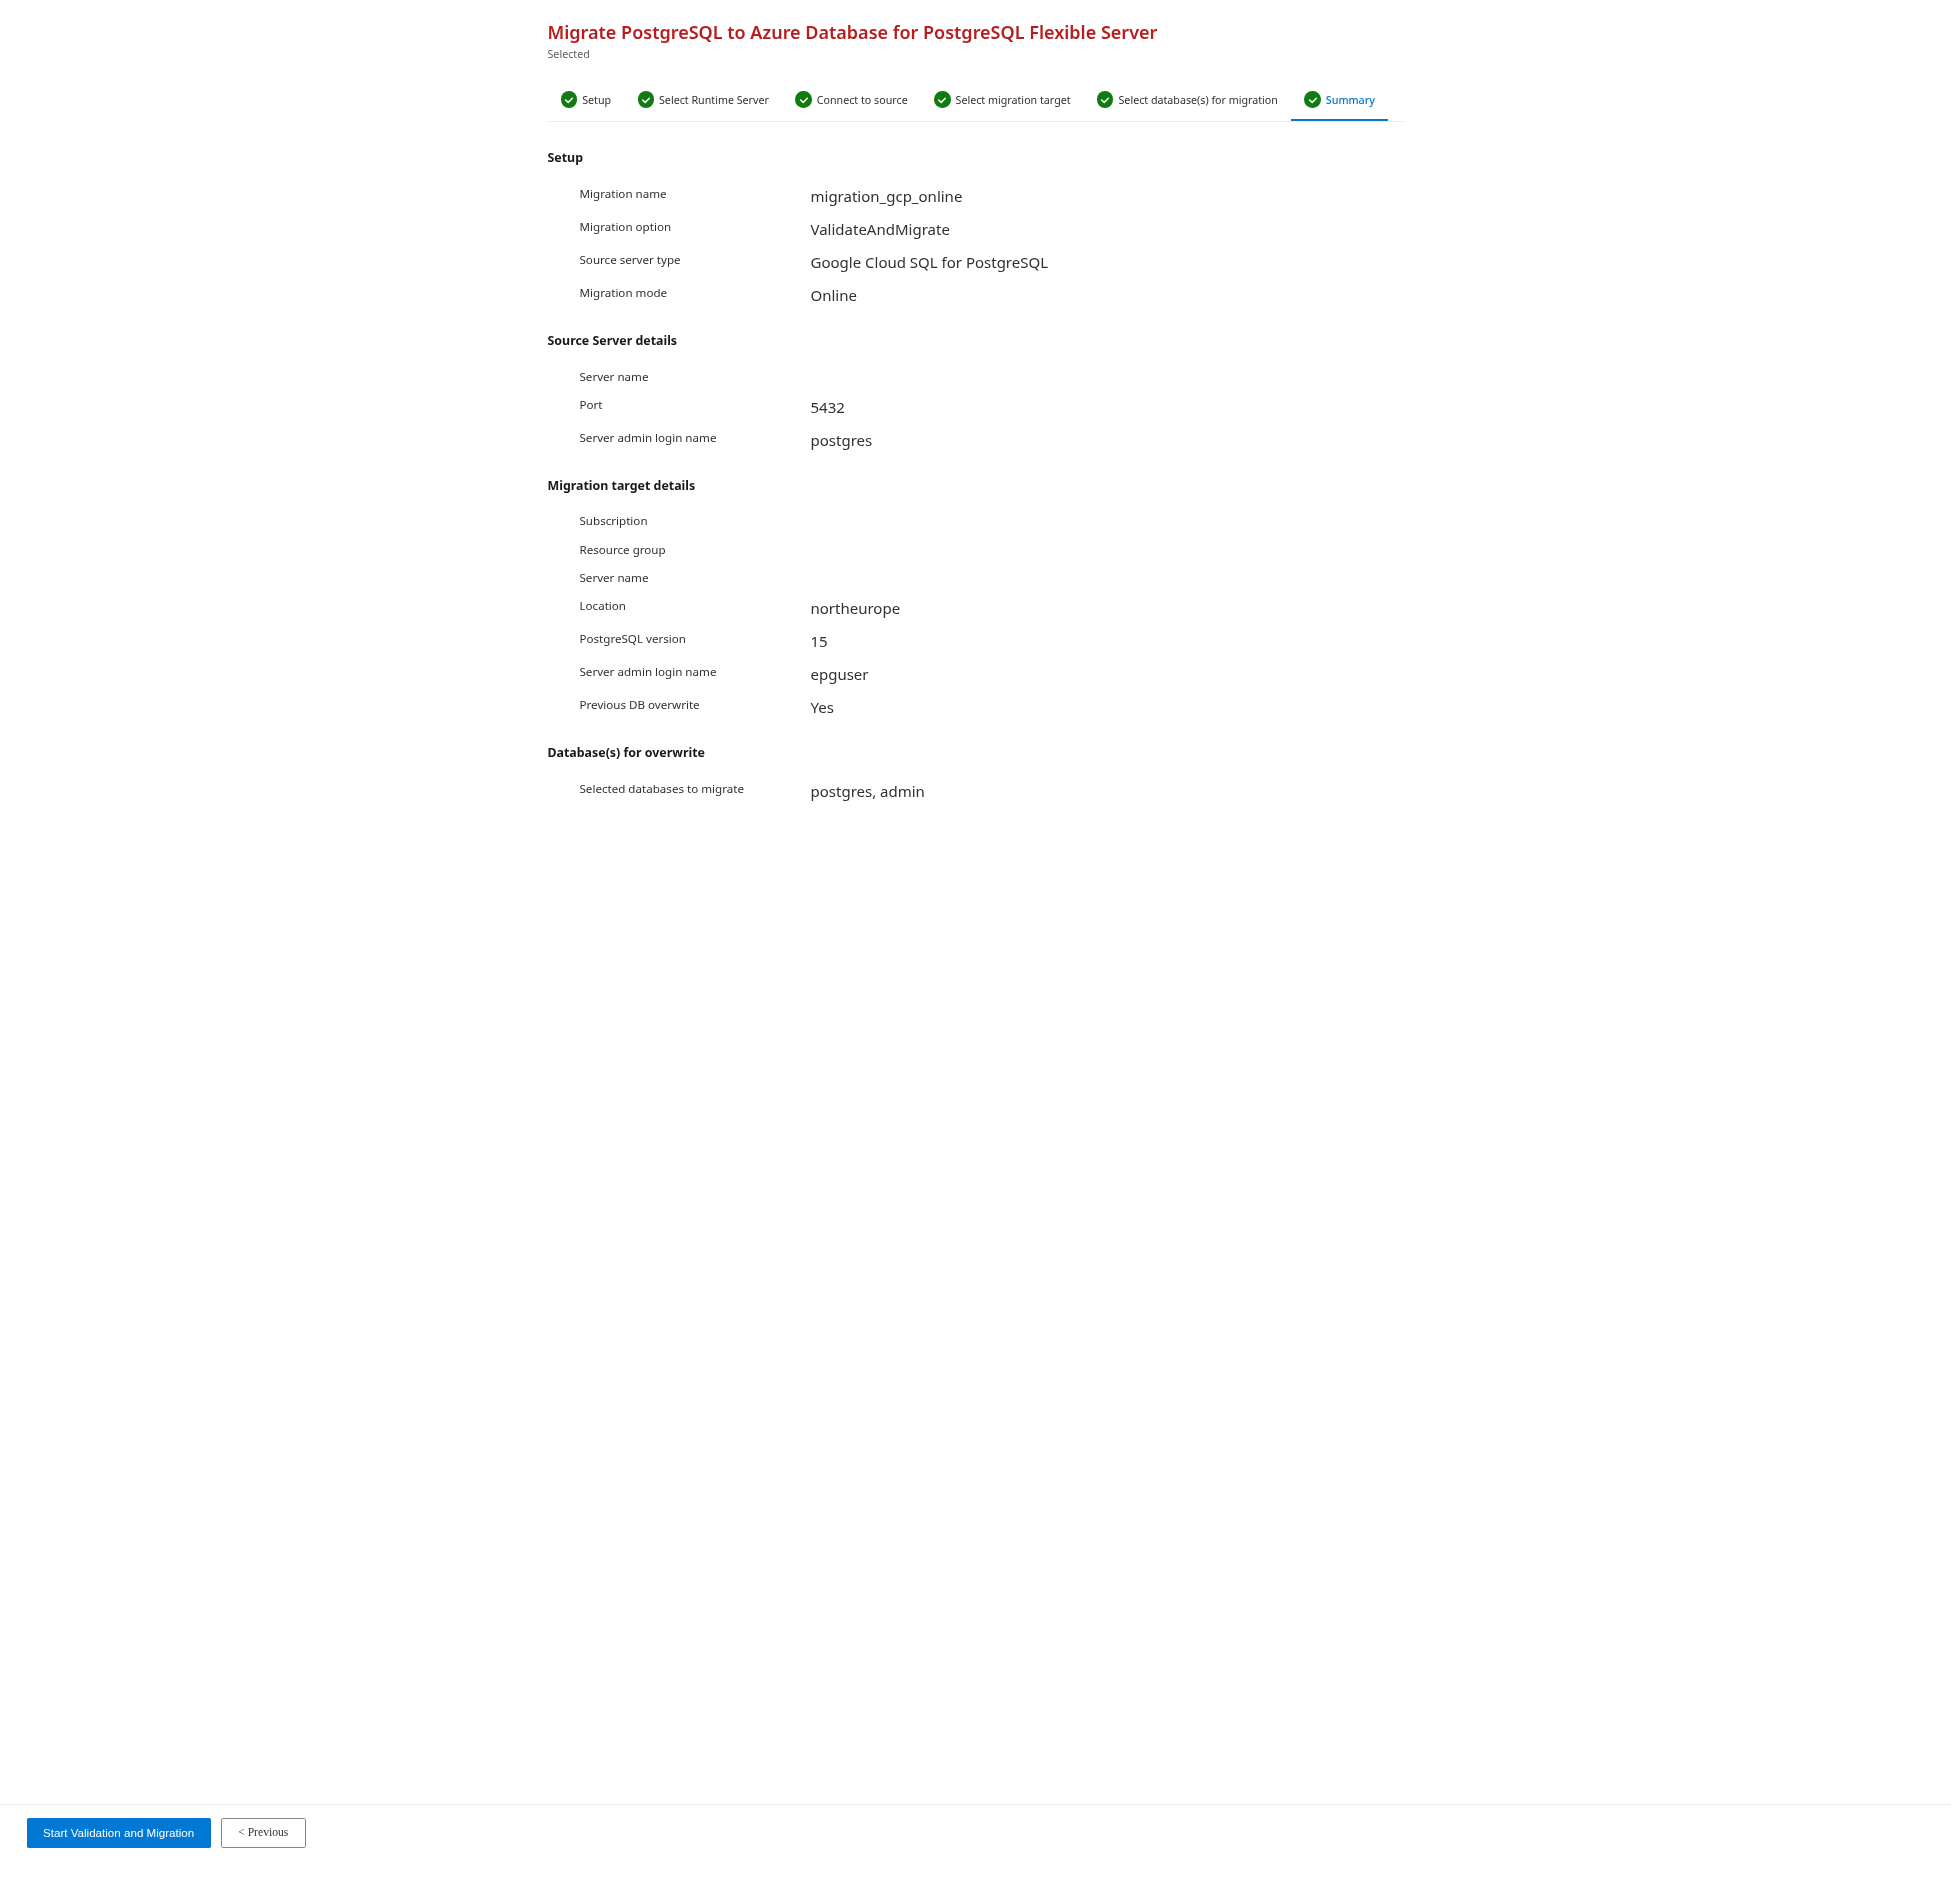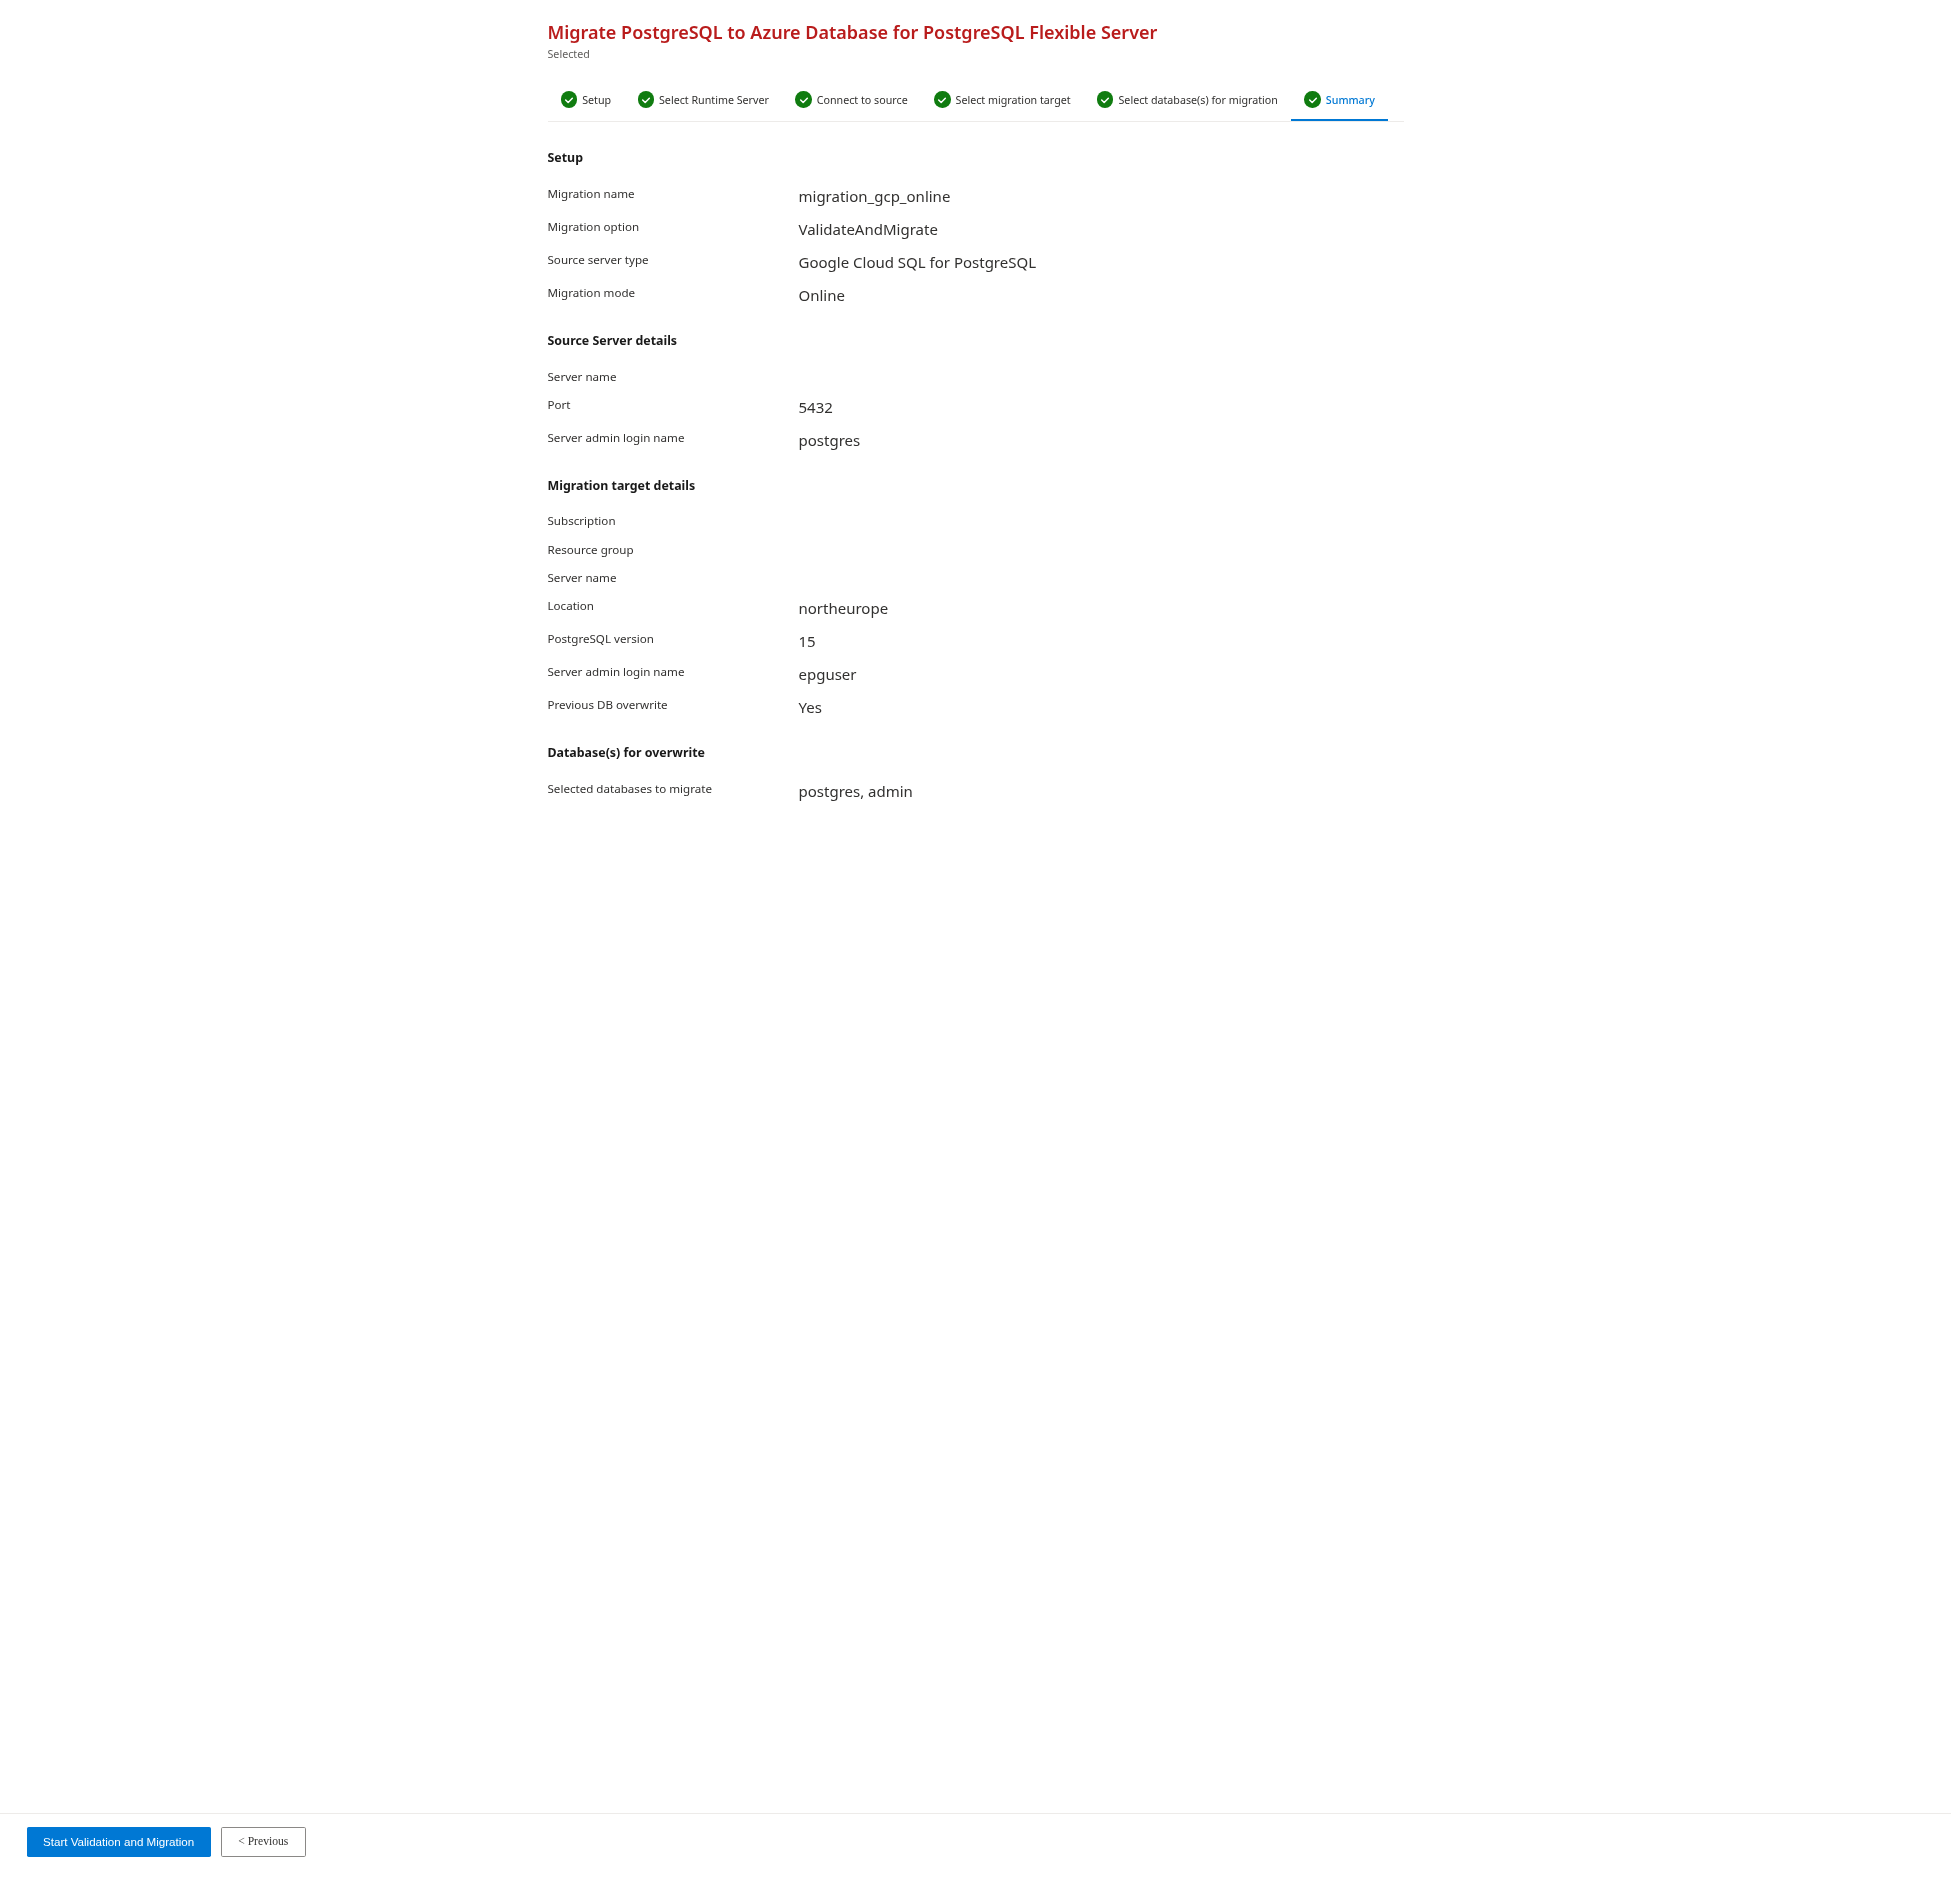--- a/index.html
+++ b/index.html
@@ -82,42 +82,42 @@
       color: #1a1a1a;
       margin-bottom: 13.2px;
       margin-top: 6.6px;
     }
 
     
     .data-row {
       display: flex;
       align-items: flex-start;
       padding: 6.6px 0;
-      gap: 20px;
+      margin-left: 32px;
     }
     .data-label {
       width: 231px;
       min-width: 231px;
       color: #323130;
       font-size: 11.6px;
     }
     .data-value {
       color: #323130;
       font-size: 15px;
       flex: 1;
     }
 
     .section-block {
       margin-bottom: 20px;
     }
 
     
     .footer {
       position: fixed;
-      bottom: 7px;
+      bottom: 16px;
       left: 0;
       right: 0;
       background: #fff;
       border-top: 0.8px solid #edebe9;
       padding: 13.2px 26.5px;
       display: flex;
       align-items: flex-start;
       gap: 10px;
     }
     .btn-primary {

